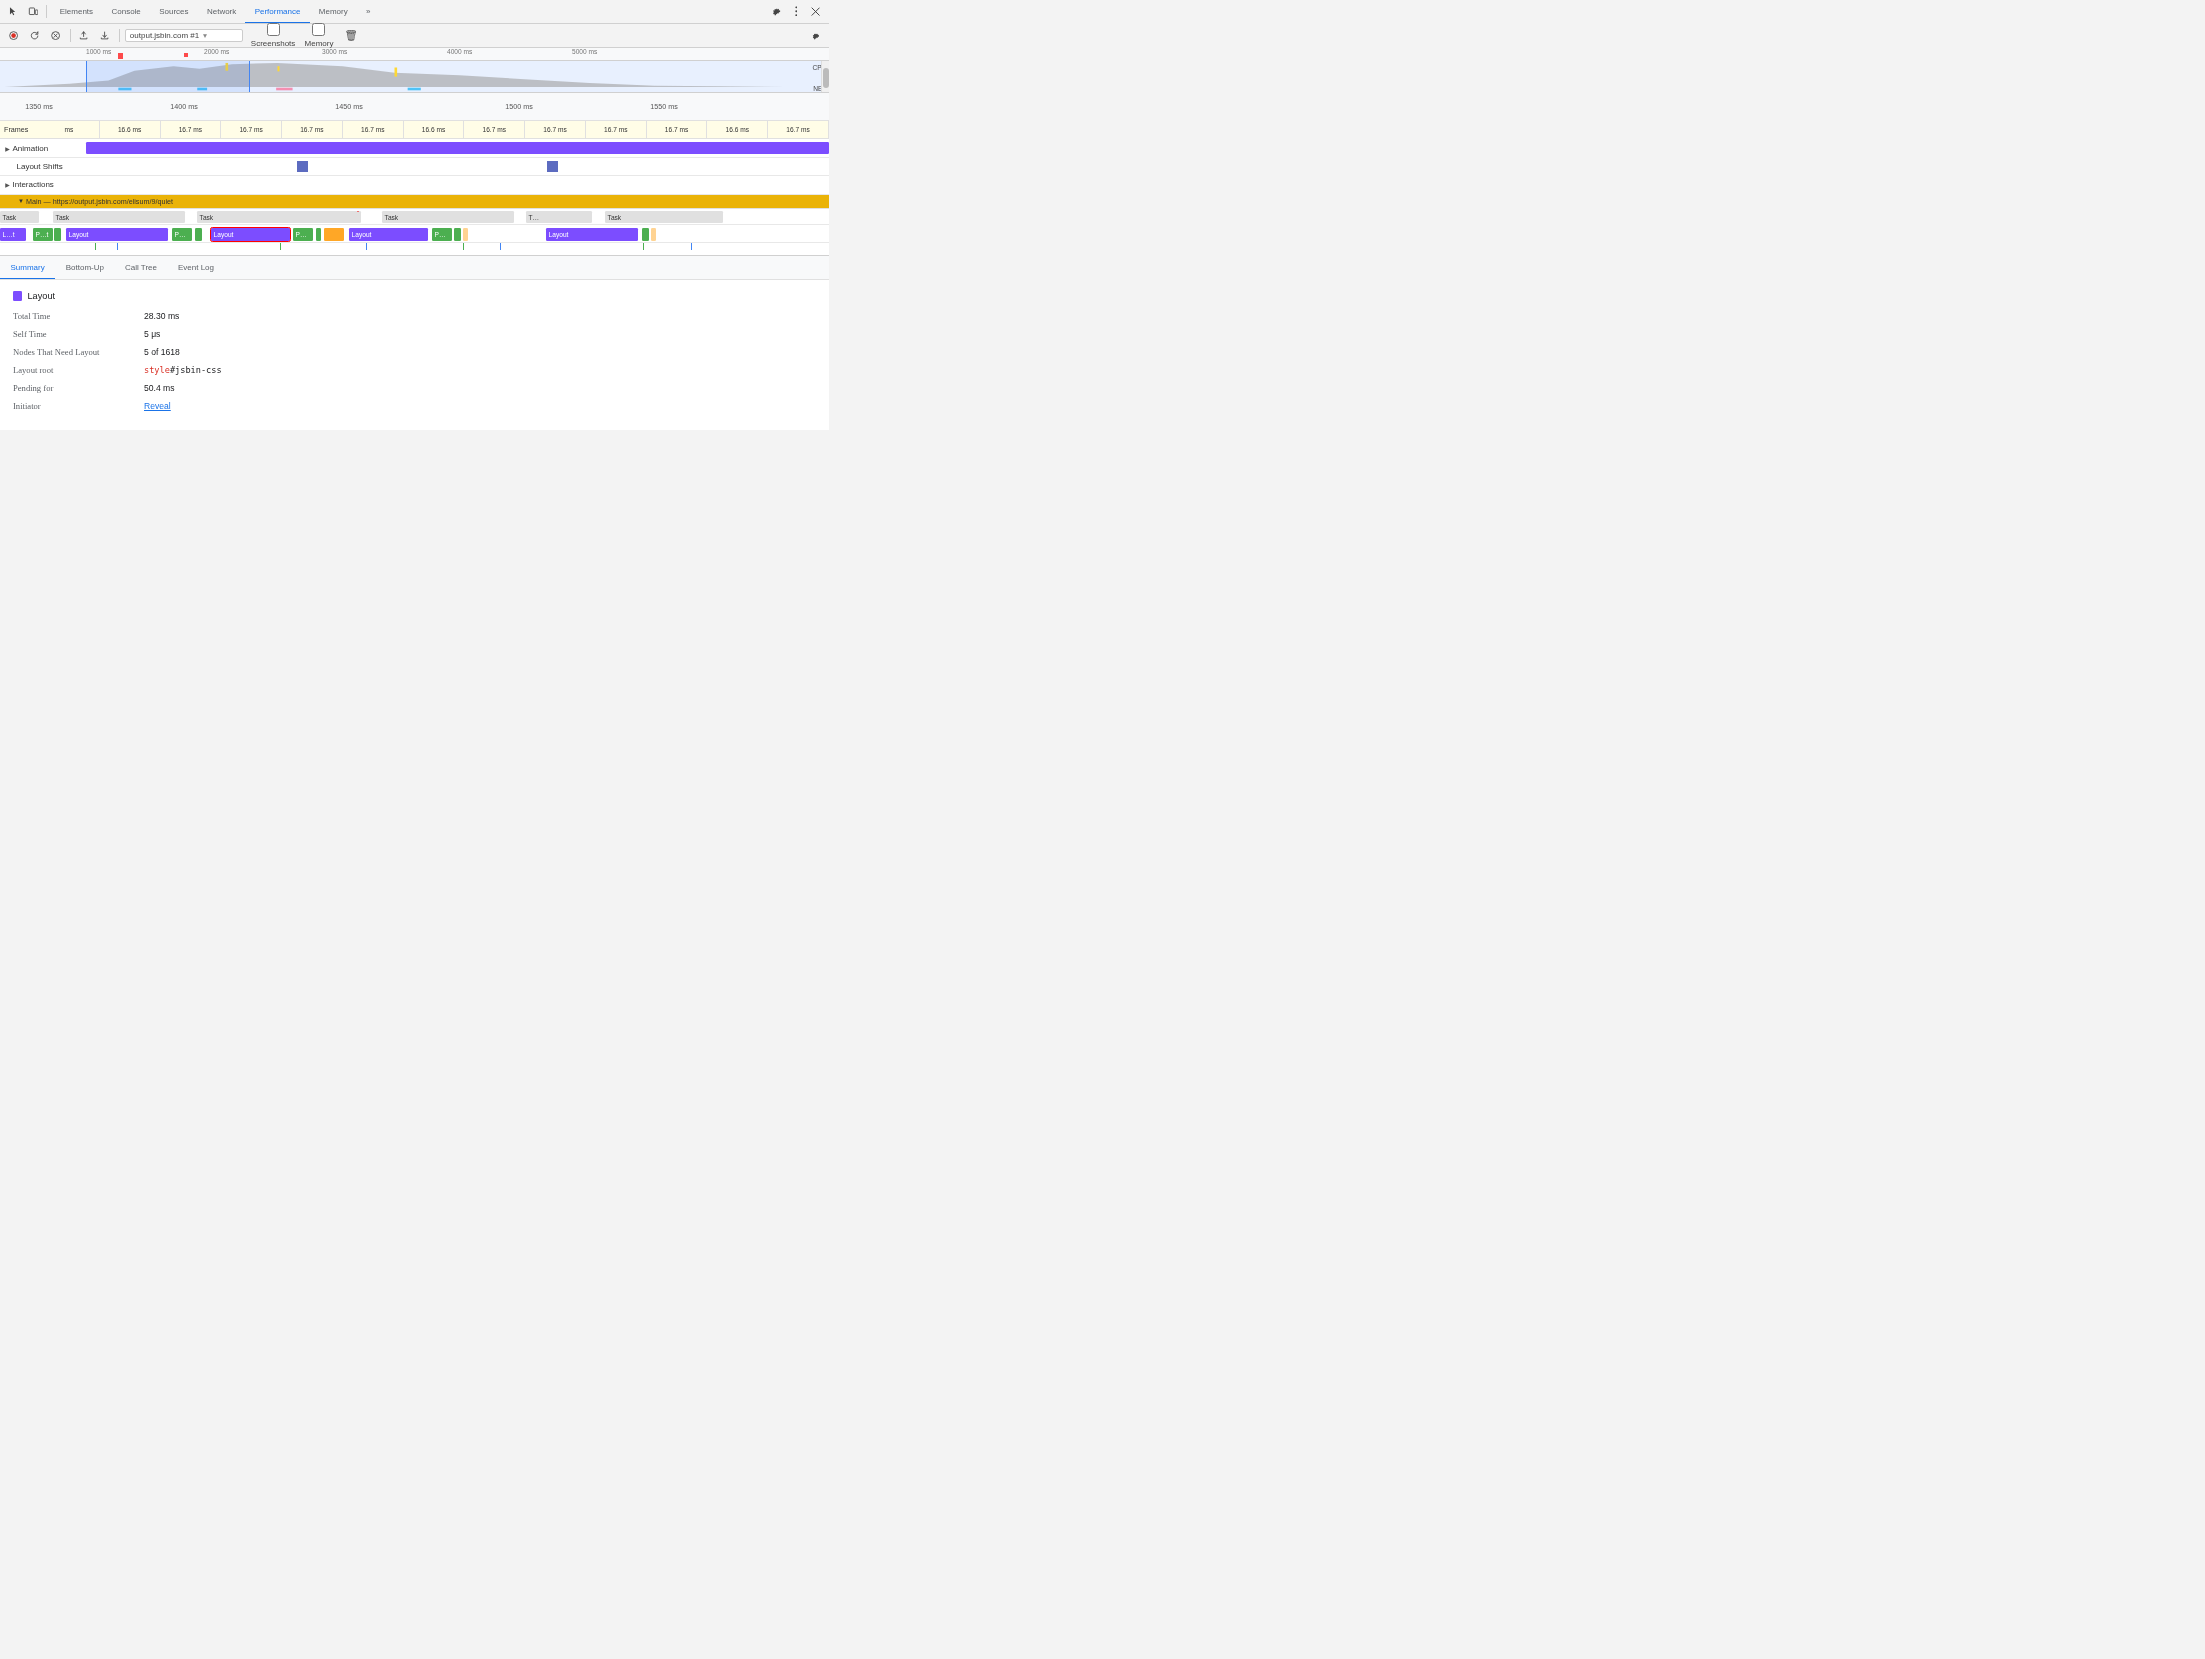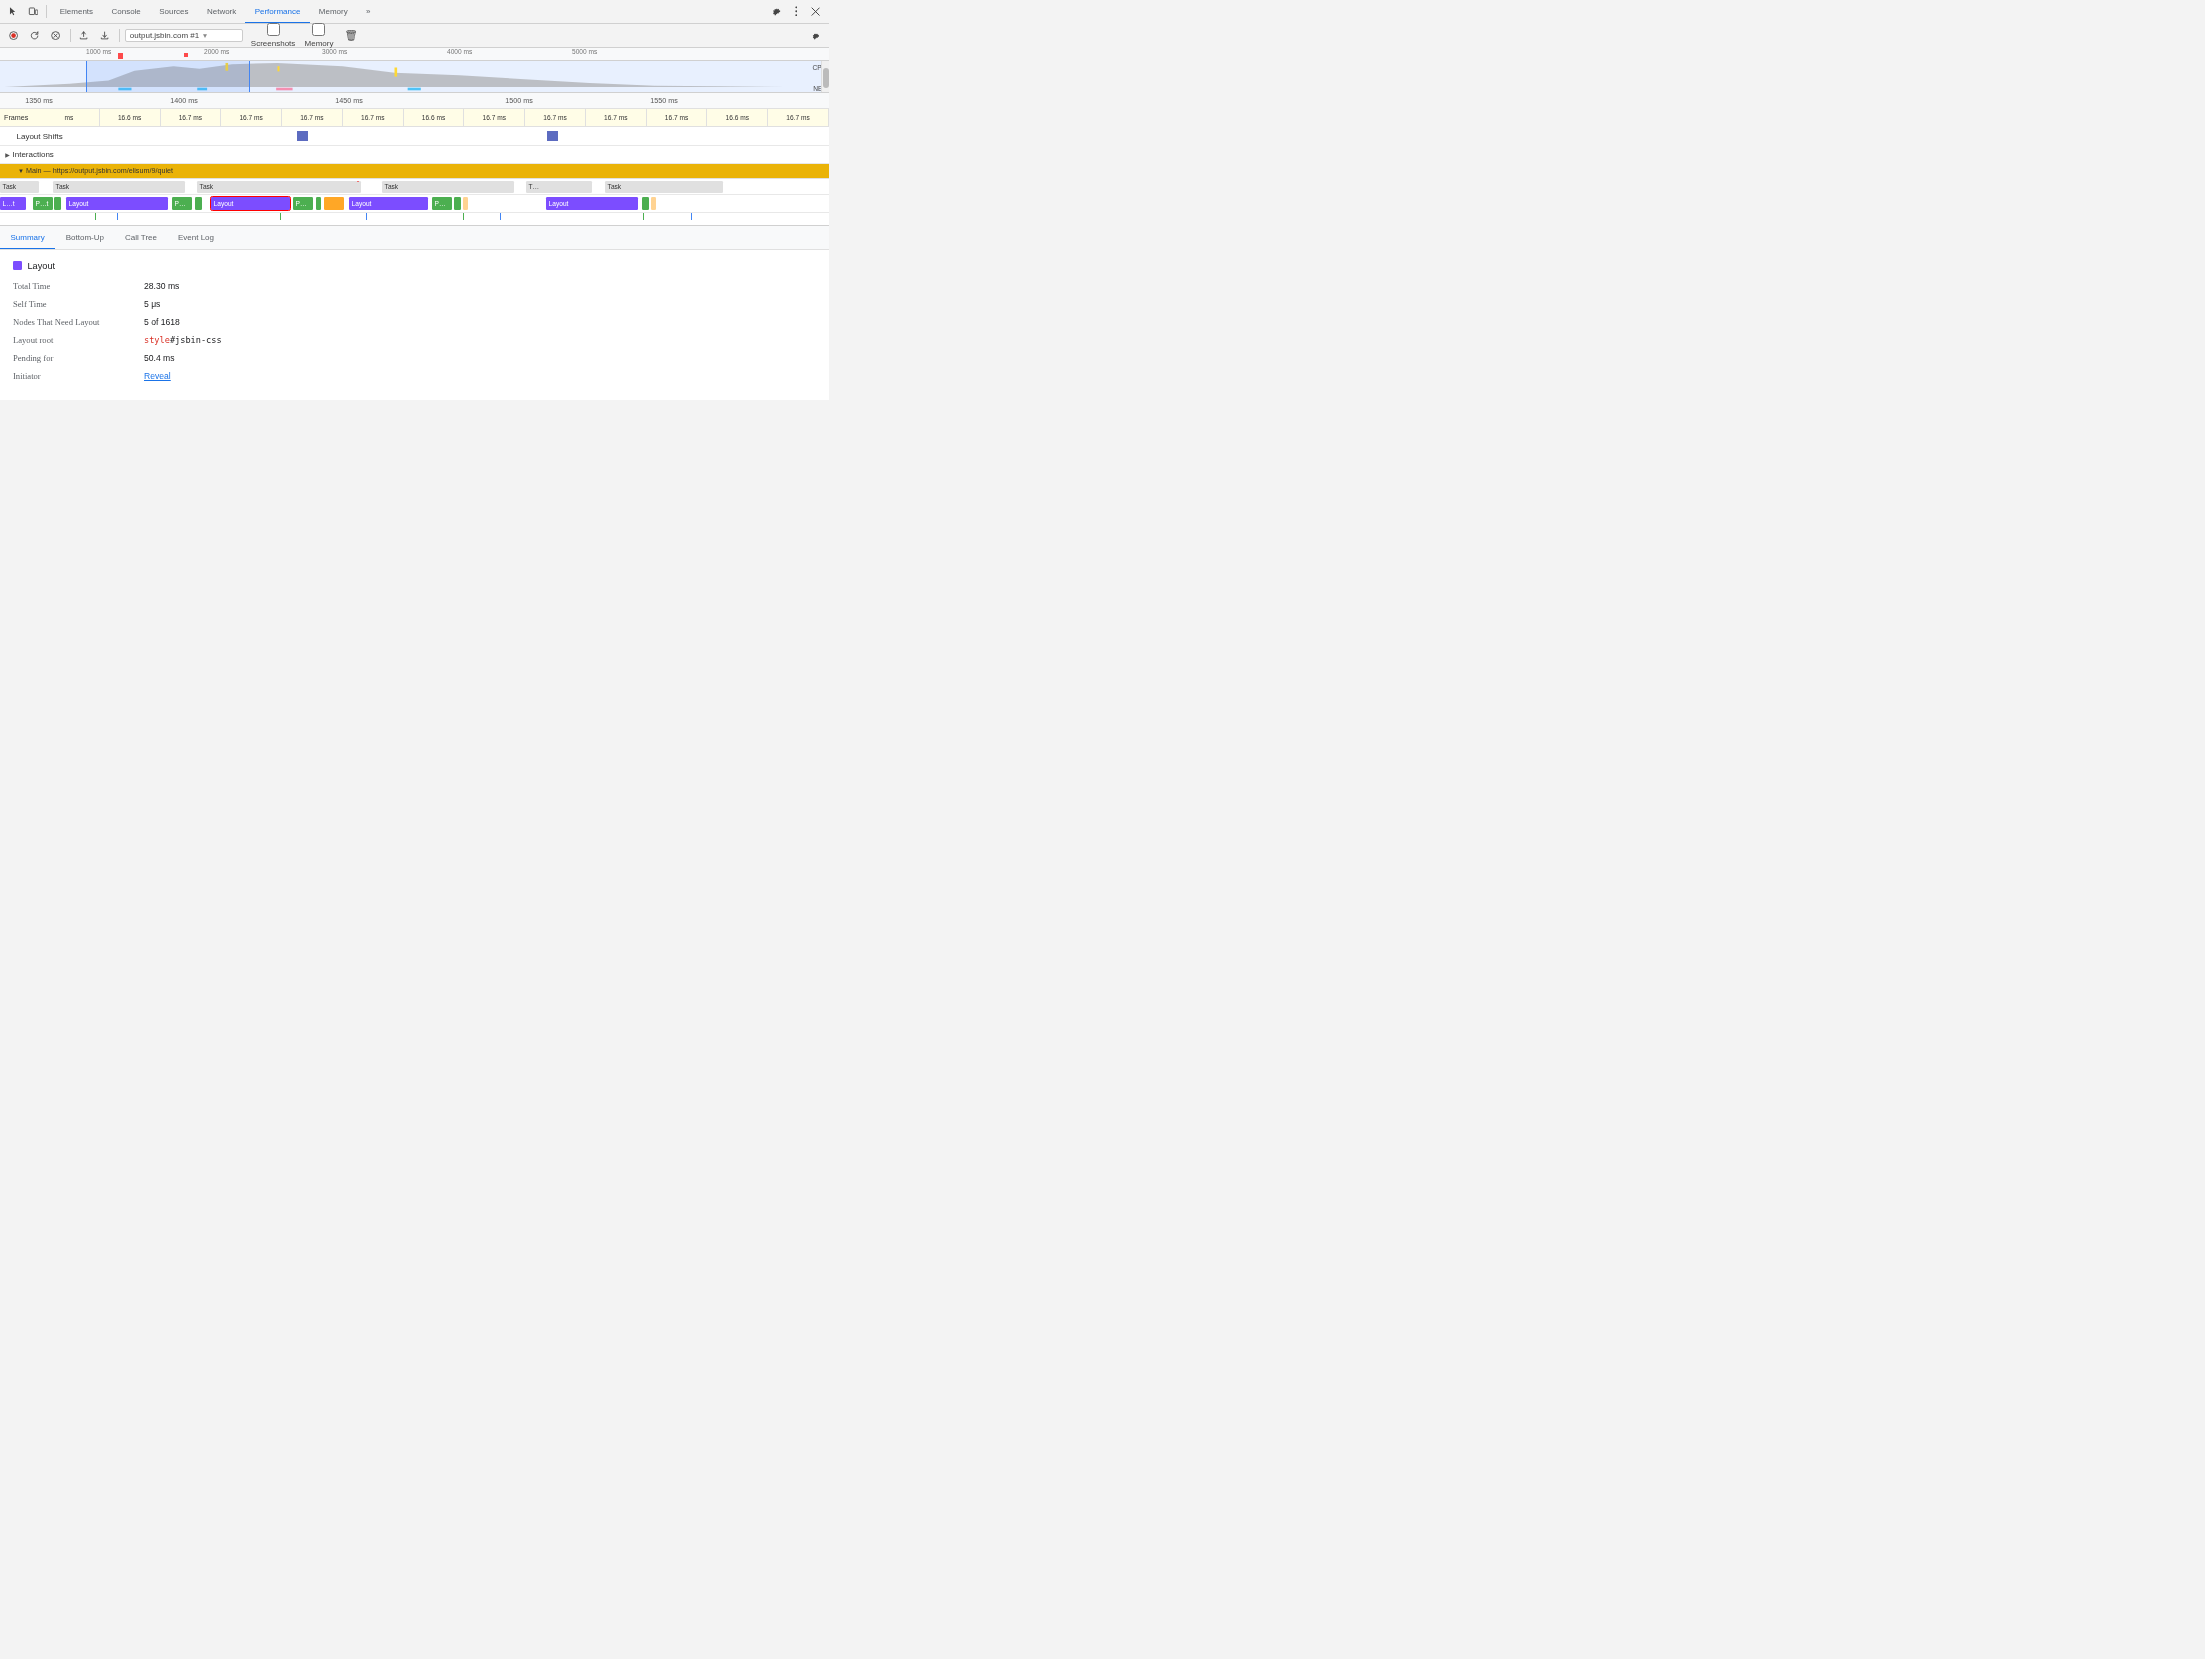--- a/index.html
+++ b/index.html
@@ -114,21 +114,21 @@
     }
 
     
     .detail-timeline {
       background: white;
       border-bottom: 0.7px solid #d0d0d0;
       position: relative;
       overflow: hidden;
     }
     .detail-ruler {
-      height: 16px;
+      height: 28px;
       background: #f8f9fa;
       border-bottom: 0.7px solid #e0e0e0;
       position: relative;
       display: flex;
       align-items: center;
     }
     .detail-ruler-mark {
       position: absolute;
       font-size: 7.2px;
       color: #555;
@@ -529,20 +529,29 @@
       <div class="frame-cell">16.6 ms</div>
       <div class="frame-cell">16.7 ms</div>
       <div class="frame-cell">16.7 ms</div>
       <div class="frame-cell">16.7 ms</div>
       <div class="frame-cell">16.7 ms</div>
       <div class="frame-cell">16.6 ms</div>
       <div class="frame-cell">16.7 ms</div>
     </div>
   </div>
 
+  <div class="track-row">
+    <div class="track-label">
+      <span class="triangle">▶</span>
+      <span>Animation</span>
+    </div>
+    <div class="track-content">
+      <div class="animation-bar"></div>
+    </div>
+  </div>
 
   <div class="track-row">
     <div class="track-label">
       <span style="display:inline-block;width:8.6px;"></span>
       <span>Layout Shifts</span>
     </div>
     <div class="track-content" style="position:relative;">
       <div class="layout-shift-sq" style="left:211px;"></div>
       <div class="layout-shift-sq" style="left:461px;"></div>
     </div>

